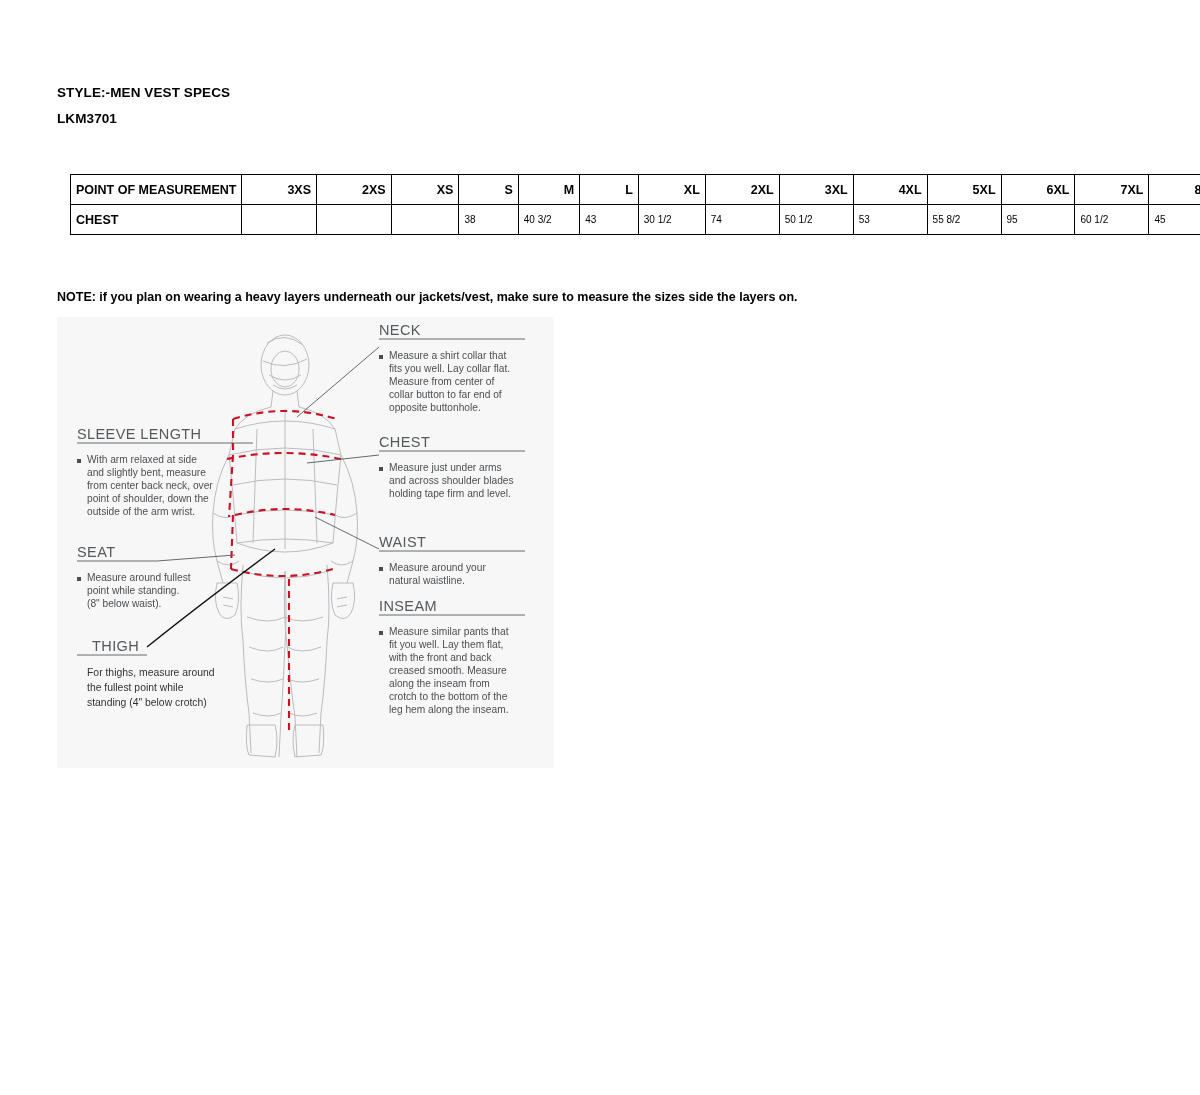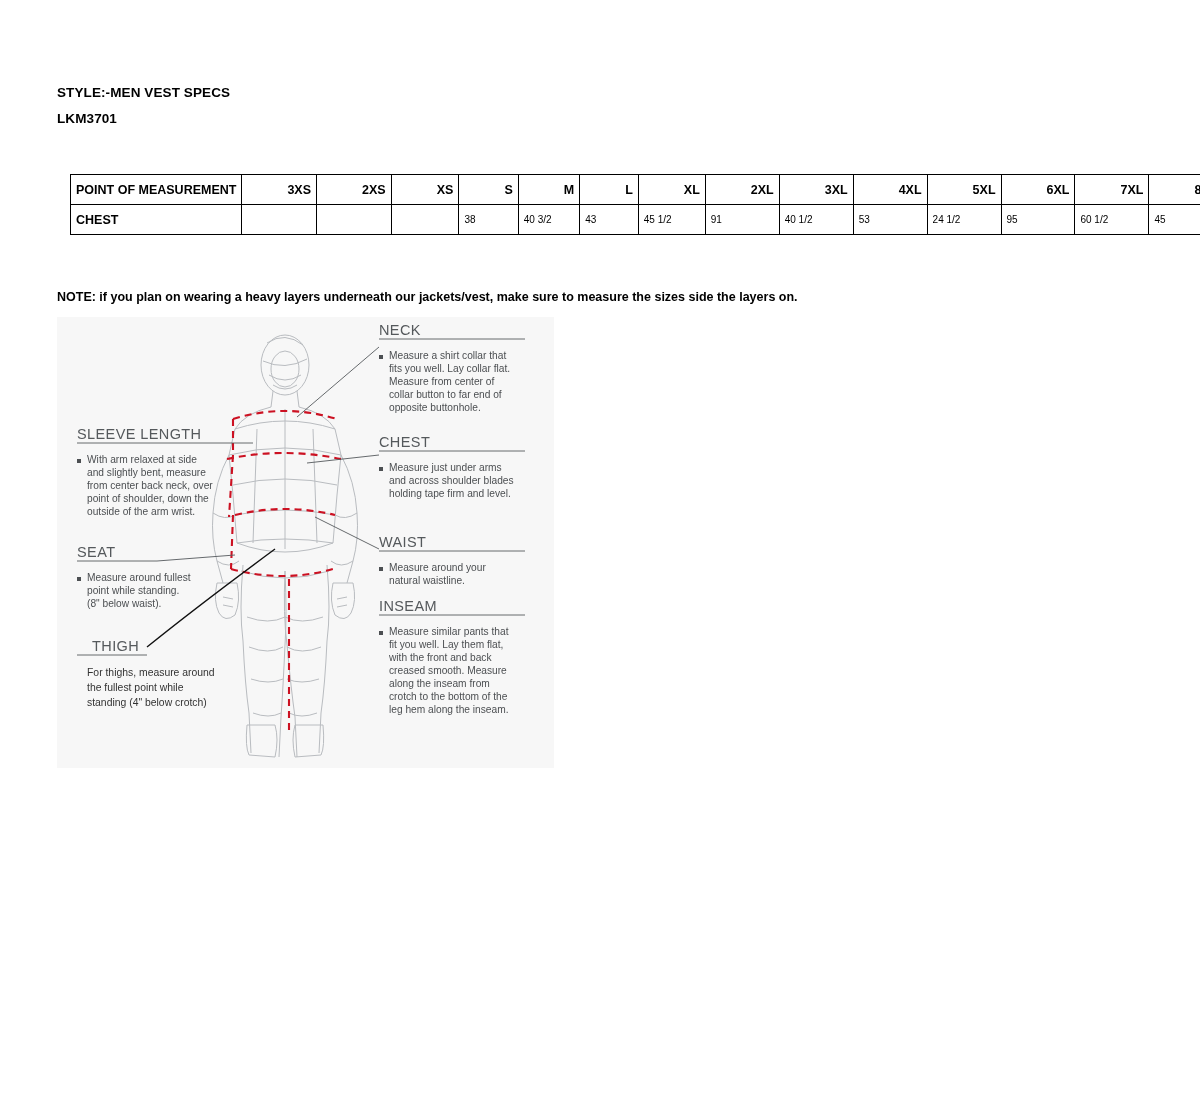--- a/index.html
+++ b/index.html
@@ -144,25 +144,25 @@
     </thead>
     <tbody>
       <tr>
         <td class="rowhead">CHEST</td>
         <td class="val"></td>
         <td class="val"></td>
         <td class="val"></td>
         <td class="val">38</td>
         <td class="val">40 3/2</td>
         <td class="val">43</td>
-        <td class="val">45 1/2</td>
-        <td class="val">91</td>
-        <td class="val">40 1/2</td>
+        <td class="val">30 1/2</td>
+        <td class="val">74</td>
+        <td class="val">50 1/2</td>
         <td class="val">53</td>
-        <td class="val">24 1/2</td>
+        <td class="val">55 8/2</td>
         <td class="val">95</td>
         <td class="val">60 1/2</td>
         <td class="val">45</td>
         <td class="val"></td>
         <td class="val"></td>
       </tr>
     </tbody>
   </table>
 
   <div class="note">NOTE: if you plan on wearing a heavy layers underneath our jackets/vest, make sure to measure the sizes side the layers on.</div>

